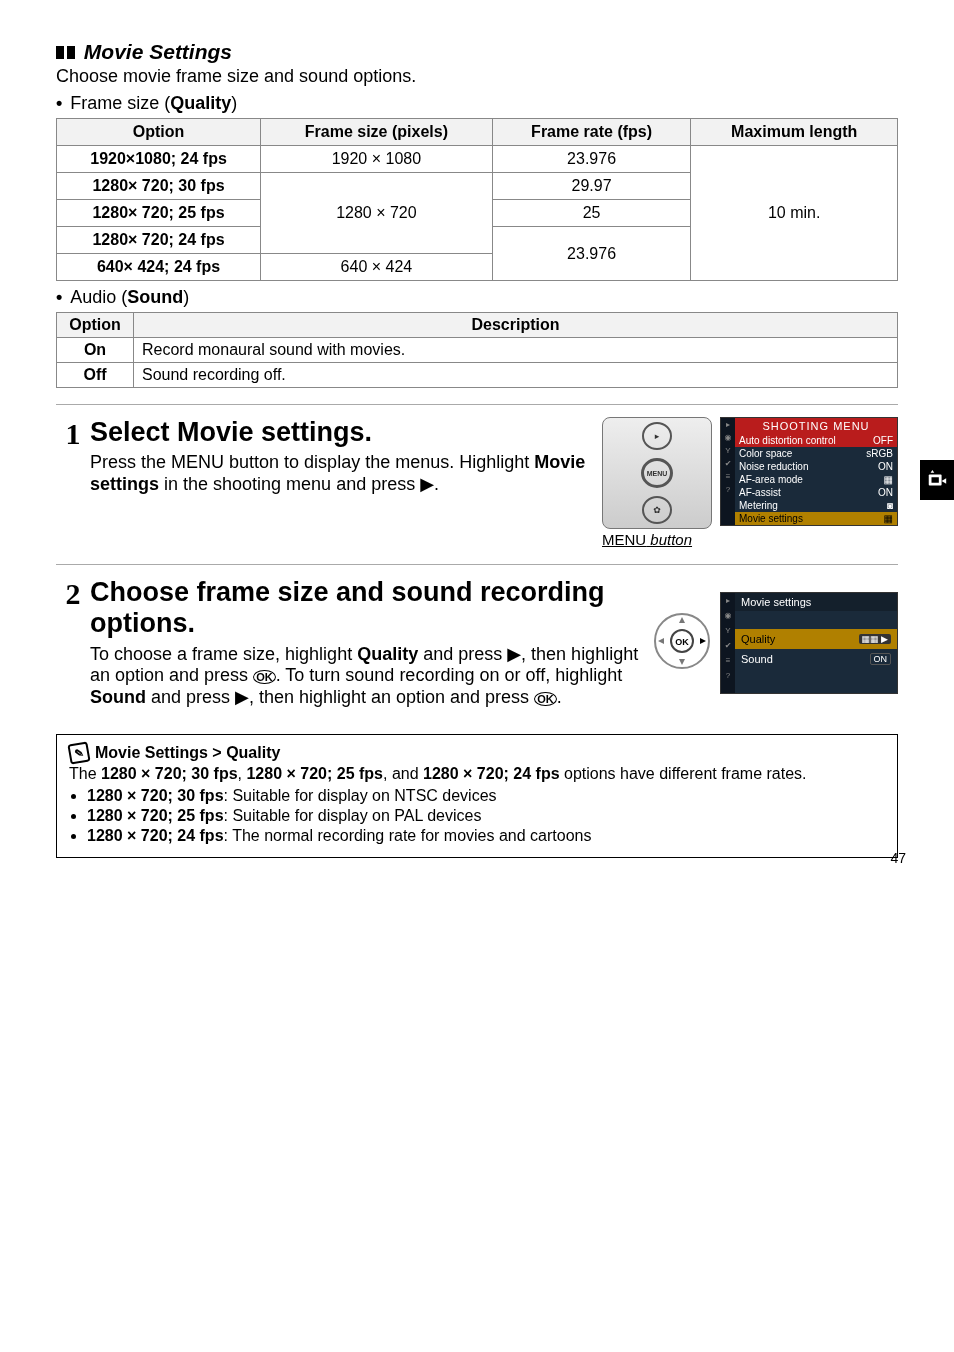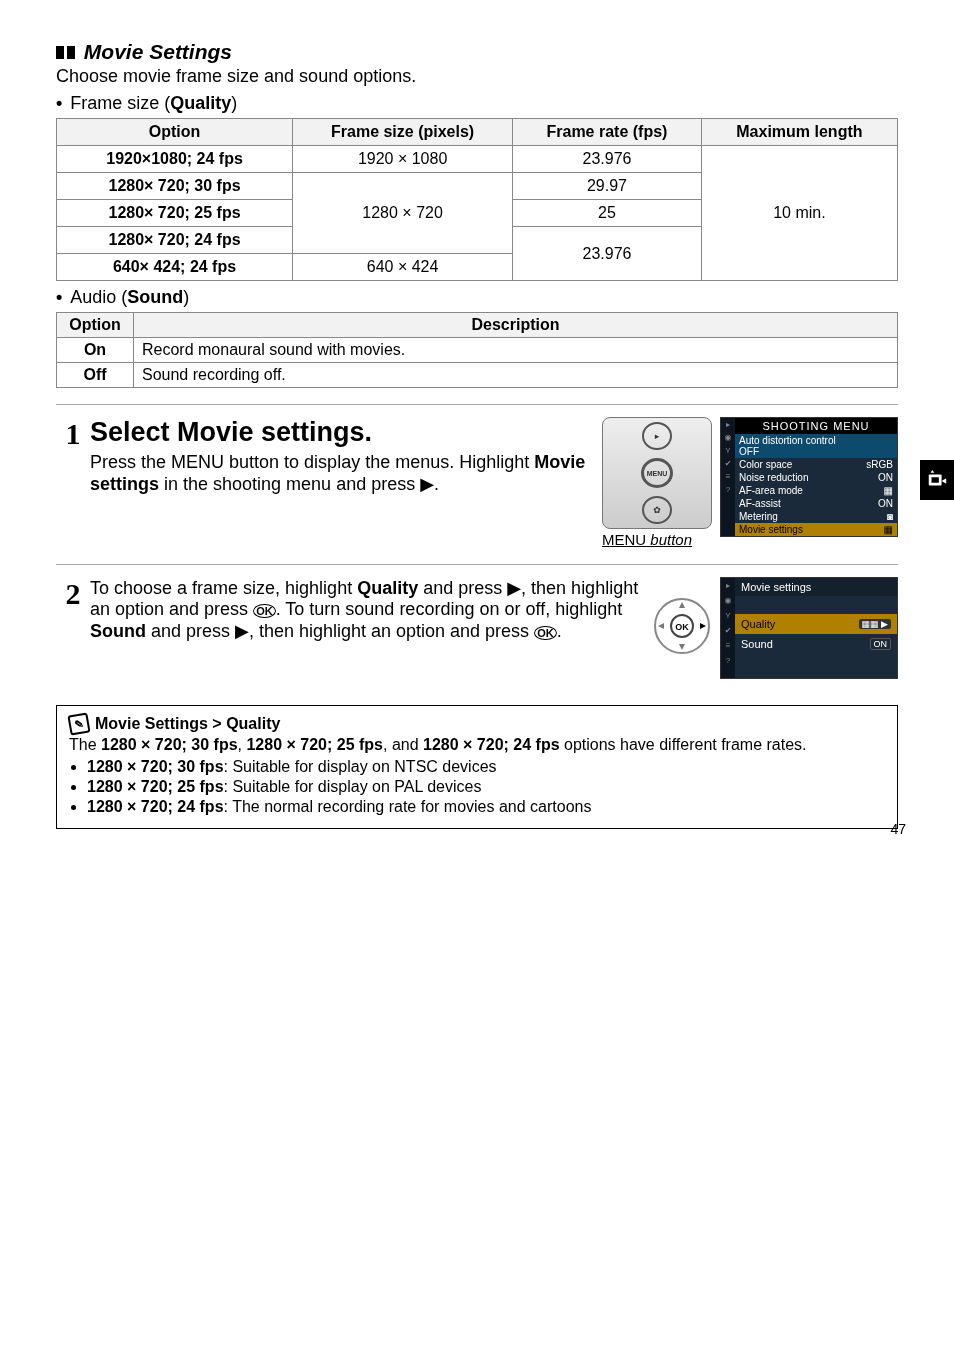--- a/index.html
+++ b/index.html
@@ -4,21 +4,21 @@
 <style>
 body { margin:0; font-family:"Segoe UI",Arial,sans-serif; color:#000; background:#fff; width:954px; }
 .page { padding:40px 56px 20px 56px; position:relative; }
 .subsection-title { font-size:21px; font-weight:bold; font-style:italic; display:flex; align-items:center; }
 .subsection-title .sq { display:inline-block; width:8px; height:13px; background:#000; margin-right:3px; }
 .intro-text { font-size:18px; margin:2px 0 6px 0; }
 .bullet-row { display:flex; align-items:baseline; font-size:18px; margin:2px 0;}
 .bullet-dot { font-size:18px; margin:0 8px 0 0; font-weight:bold;}
 table.spec { border-collapse:collapse; width:100%; margin-top:4px; font-size:16px;}
 table.spec th { background:#f2f2f2; font-weight:bold; padding:4px 6px; border:1px solid #888; text-align:center;}
-table.spec td { padding:4px 15px; border:1px solid #888; text-align:center; }
+table.spec td { padding:4px 0; border:1px solid #888; text-align:center; }
 table.spec .optcol { font-weight:bold; }
 table.audio { border-collapse:collapse; width:100%; margin-top:4px; font-size:16px;}
 table.audio th { background:#f2f2f2; font-weight:bold; padding:3px 6px; border:1px solid #888; text-align:center;}
 table.audio td { padding:3px 8px; border:1px solid #888; }
 table.audio .aopt { font-weight:bold; text-align:center; width:60px;}
 .steps { margin-top:16px; border-top:1px solid #aaa; }
 .step { display:flex; border-bottom:1px solid #aaa; padding:12px 0 16px 0;}
 .step:last-child { border-bottom:none;}
 .stepnum { font-size:30px; font-weight:bold; width:34px; text-align:center; font-family:Georgia,serif;}
 .stepbody { flex:1; font-size:18px; }
@@ -28,24 +28,24 @@
 .note-title { font-weight:bold; display:flex; align-items:center; margin-bottom:2px;}
 .note-title .ico { width:16px;height:16px;border:2px solid #000;border-radius:3px;margin-right:6px;display:flex;align-items:center;justify-content:center;font-size:11px;transform:rotate(-10deg);}
 .note-box ul { margin:4px 0 0 18px; padding:0;}
 .note-box li { margin:2px 0;}
 .side-tab { position:absolute; right:0; top:460px; width:34px; height:40px; background:#000; display:flex; align-items:center; justify-content:center;}
 .side-tab svg { fill:#fff; }
 .page-num { position:absolute; bottom:12px; right:48px; font-size:14px; }
 .camera-mock { width:108px; height:110px; border:1px solid #777; border-radius:8px; background:linear-gradient(#eee,#ccc); position:relative; display:flex; align-items:center; justify-content:center; flex-direction:column;}
 .camera-mock .circ { width:26px; height:26px; border:2px solid #555; border-radius:50%; margin:4px; display:flex; align-items:center; justify-content:center; font-size:9px; color:#333;}
 .menu-screen { width:176px; background:#1a2a3a; color:#fff; font-size:10px; border:1px solid #333;}
-.menu-screen .hdr { background:#000000; padding:2px 4px; text-align:center; font-size:11px; letter-spacing:1px;}
+.menu-screen .hdr { background:#b91c1c; padding:2px 4px; text-align:center; font-size:11px; letter-spacing:1px;}
 .menu-screen .row { display:flex; justify-content:space-between; padding:1px 4px; }
 .menu-screen .row.sel { background:#b08000; color:#000;}
-.menu-screen .row.hl { background:#0c4a6e;flex-direction:column;}
+.menu-screen .row.hl { background:#b91c1c;}
 .menu-screen .leftbar { display:flex;}
 .menu-screen .tabs { width:14px; background:#0d1520; display:flex; flex-direction:column; align-items:center; font-size:8px; color:#888;}
 .menu-screen .tabs div { padding:2px 0;}
 .menu-screen .content { flex:1;}
 .sub-screen { width:176px; background:#1a2a3a; color:#fff; font-size:11px; border:1px solid #333;}
 .sub-screen .hdr { background:#14202c; padding:3px 6px; font-size:11px;}
 .sub-screen .leftbar { display:flex;}
 .sub-screen .tabs { width:14px; background:#0d1520; display:flex; flex-direction:column; align-items:center; font-size:8px; color:#888;}
 .sub-screen .tabs div{padding:3px 0;}
 .sub-screen .content { flex:1;}
@@ -184,20 +184,21 @@
                 </div>
             </div>
           </div>
         </div>
       </div>
     </div>
 
     <div class="step">
       <div class="stepnum">2</div>
       <div class="stepbody">
+        <div class="step-title">Choose frame size and sound recording options.</div>
         <div>
           <span>To choose a frame size, highlight </span><b>Quality</b><span> and press </span><span>▶</span><span>, then highlight an option and press </span><span style="border:1px solid #000;border-radius:50%;font-size:11px;padding:0 2px;font-weight:bold">OK</span><span>.  To turn sound recording on or off, highlight </span><b>Sound</b><span> and press </span><span>▶</span><span>, then highlight an option and press </span><span style="border:1px solid #000;border-radius:50%;font-size:11px;padding:0 2px;font-weight:bold">OK</span><span>.</span>
         </div>
       </div>
       <div class="stepimgs" style="align-items:center">
         <div class="okgraphic">
           <svg viewBox="0 0 60 60">
               <circle cx="30" cy="30" r="27" fill="none" stroke="#888" stroke-width="2"></circle>
               <circle cx="30" cy="30" r="11" fill="none" stroke="#444" stroke-width="2"></circle>
               <text x="30" y="34" text-anchor="middle" font-size="9" font-weight="bold">OK</text>

